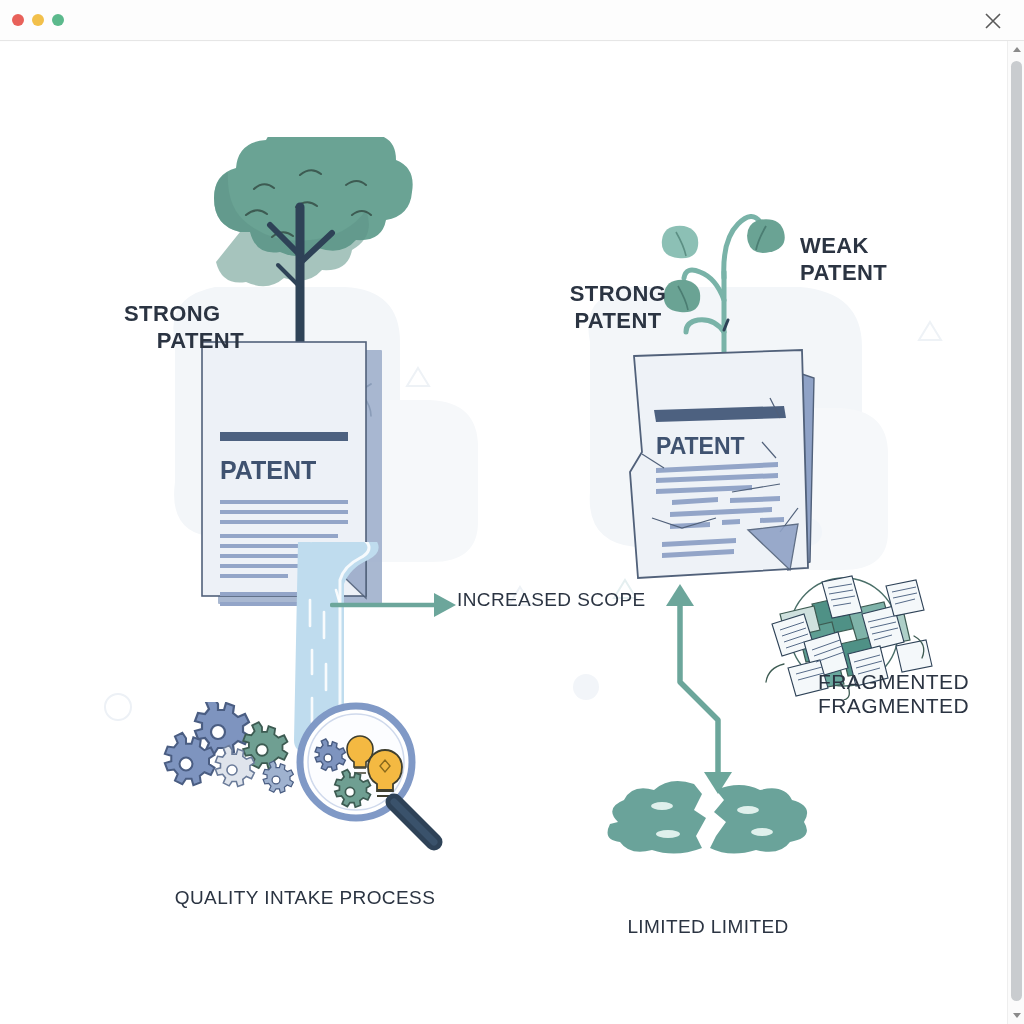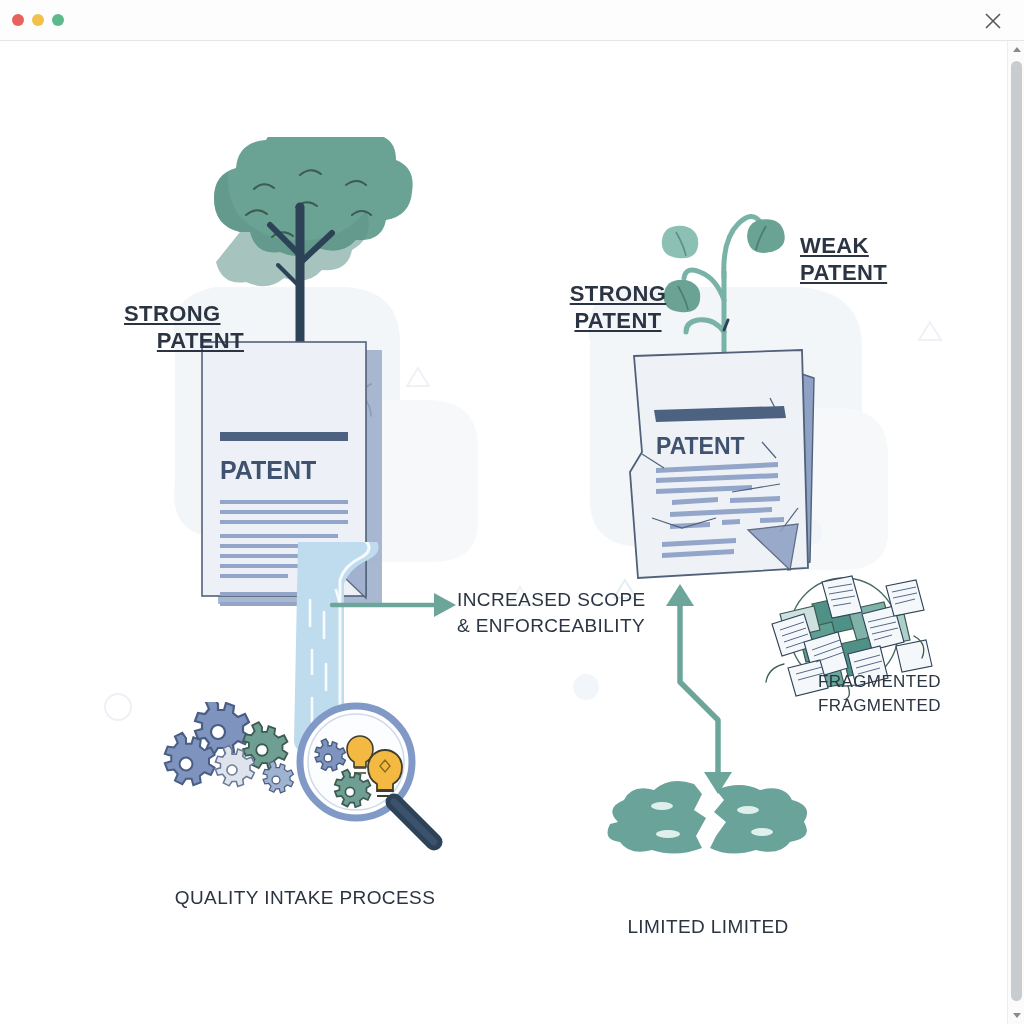--- a/index.html
+++ b/index.html
@@ -53,24 +53,24 @@
 
   
   .canvas {
     position: absolute; left: 0; top: 42px; width: 1007px; height: 982px;
     background: #ffffff; overflow: hidden;
   }
   .bg-layer { position: absolute; inset: 0; pointer-events: none; }
 
   
   .lbl { position: absolute; color: #2b3442; letter-spacing: .4px; }
-  .lbl.bold { font-weight: bold; text-decoration: underline; }
+  .lbl.bold { font-weight: bold; }
   .lbl.t22 { font-size: 22px; line-height: 27px; }
   .lbl.t19 { font-size: 19px; line-height: 26px; }
-  .lbl.t17 { font-size: 17px; line-height: 24px; }
+  .lbl.t17 { font-size: 21px; line-height: 24px; }
   .lbl.center { text-align: center; }
 
   .art { position: absolute; }
 </style>
 </head>
 <body>
 
 <div class="window">
 
   <div class="titlebar">
@@ -249,21 +249,20 @@
 
     <div class="lbl t19 center" style="left:120px; top:843px; width:370px;">QUALITY INTAKE PROCESS</div>
 
     <svg class="art" style="left:330px; top:545px;" width="130" height="36" viewBox="0 0 130 36">
       <path d="M2 18 L108 18" stroke="#6ca69b" stroke-width="4.5" stroke-linecap="round" fill="none"></path>
       <path d="M104 6 L126 18 L104 30 Z" fill="#6ca69b"></path>
     </svg>
 
     <div class="lbl t19" style="left:457px; top:545px; width:250px;">
       <div>INCREASED SCOPE</div>
-      <div>&amp; ENFORCEABILITY</div>
     </div>
 
     <svg class="art" style="left:648px; top:140px;" width="160" height="200" viewBox="0 0 160 200">
       <g fill="none" stroke="#79b3a8" stroke-width="5" stroke-linecap="round">
         <path d="M76 198 L76 90"></path>
         <path d="M76 96 q-2 -38 14 -54 q14 -14 22 -2"></path>
         <path d="M76 118 q-8 -22 -24 -28 q-14 -6 -16 6"></path>
         <path d="M76 150 q-10 -14 -26 -12 q-12 2 -12 12"></path>
       </g>
       <path d="M110 38 q22 -4 26 12 q4 16 -14 20 q-18 4 -22 -10 q-4 -16 10 -22z" fill="#6aa394"></path>

